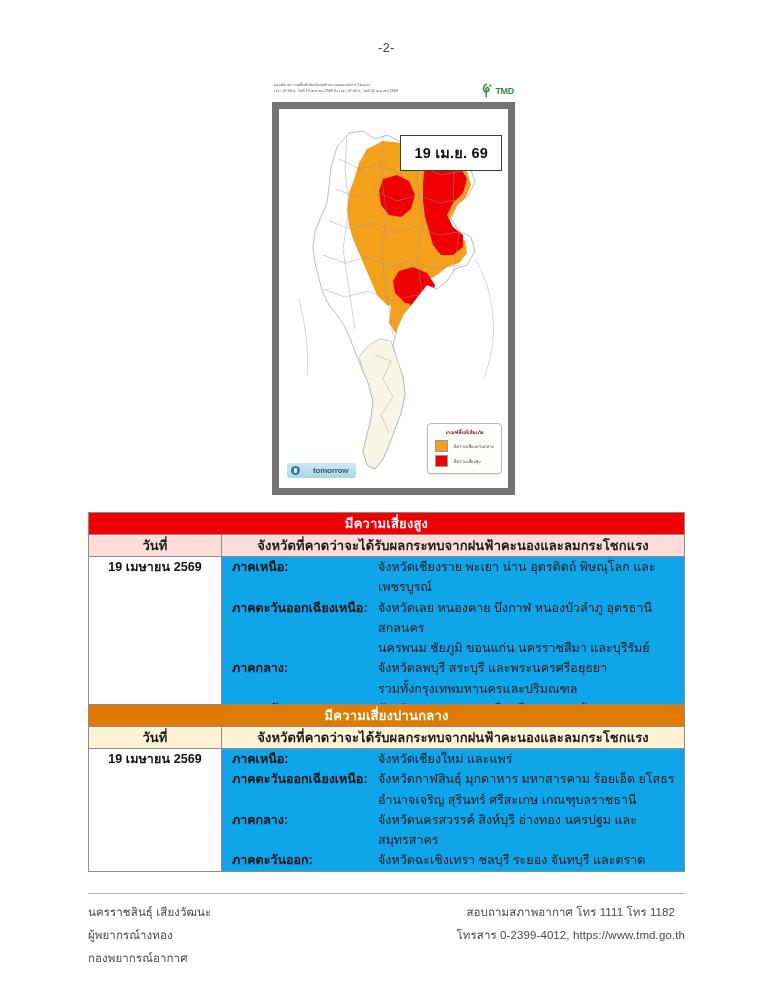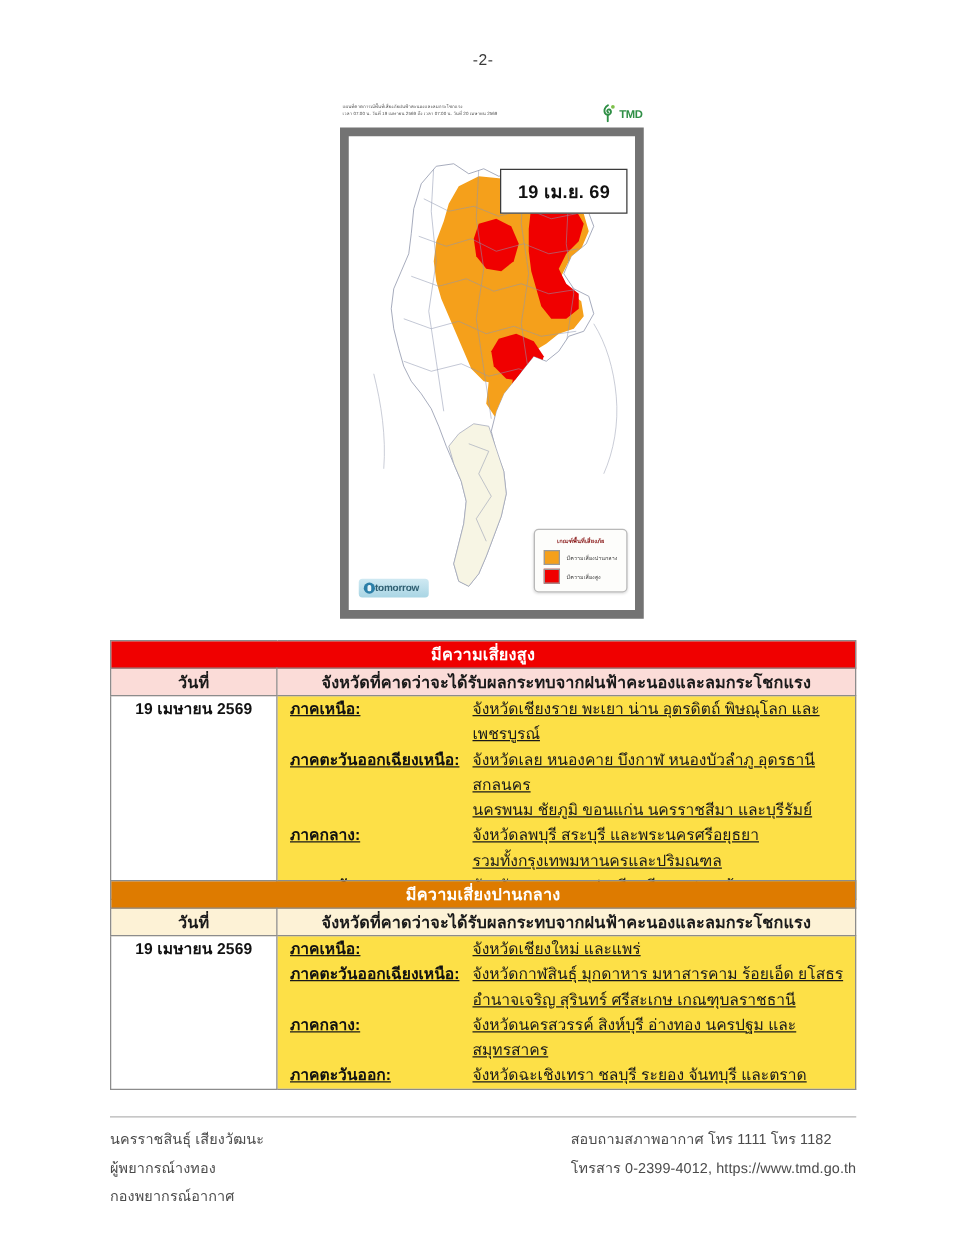--- a/index.html
+++ b/index.html
@@ -111,21 +111,21 @@
   }
   .legend-label {
     font-size: 4.3px;
     color: #3a3a3a;
     letter-spacing: .05px;
   }
 
   .tomorrow-badge {
     position: absolute;
     left: 8px; bottom: 10px;
-    display: flex; align-items: center; gap: 0;
+    display: flex; align-items: center; gap: 13px;
     background: linear-gradient(#cfe9f2, #a9d5e4);
     border-radius: 3px;
     padding: 3px 8px 3px 4px;
     z-index: 6;
   }
   .tomorrow-dot {
     width: 9px; height: 9px; border-radius: 50%;
     background: #2c7fa8;
     position: relative;
   }
@@ -179,21 +179,21 @@
   .head-med  { background: #FDF2D6; }
 
   .cell-date {
     text-align: center;
     font-size: 12.5px;
     font-weight: bold;
     color: #111;
     padding: 9px 0 0;
     letter-spacing: .1px;
   }
-  .cell-body { padding: 8px 0 9px 0; background: #fde047; text-decoration: underline; }
+  .cell-body { padding: 8px 0 9px 0; background: #0ea5e9; }
 
   .region-grid {
     display: grid;
     grid-template-columns: 140px 1fr;
     row-gap: 0px;
     column-gap: 6px;
     padding-left: 10px;
   }
   .region-name {
     font-size: 12.5px;
@@ -217,21 +217,21 @@
     background: #b5b5b5;
   }
   .footer {
     position: absolute;
     left: 88px; top: 901px;
     width: 597px;
     display: flex;
     justify-content: space-between;
   }
   .footer-left { text-align: left; }
-  .footer-right { text-align: left; margin-left: 34px; }
+  .footer-right { text-align: center; margin-left: 34px; }
   .footer-line {
     font-size: 11.5px;
     color: #4a4a4a;
     line-height: 2.0;
     letter-spacing: .1px;
   }
 </style>
 </head>
 <body>
 

